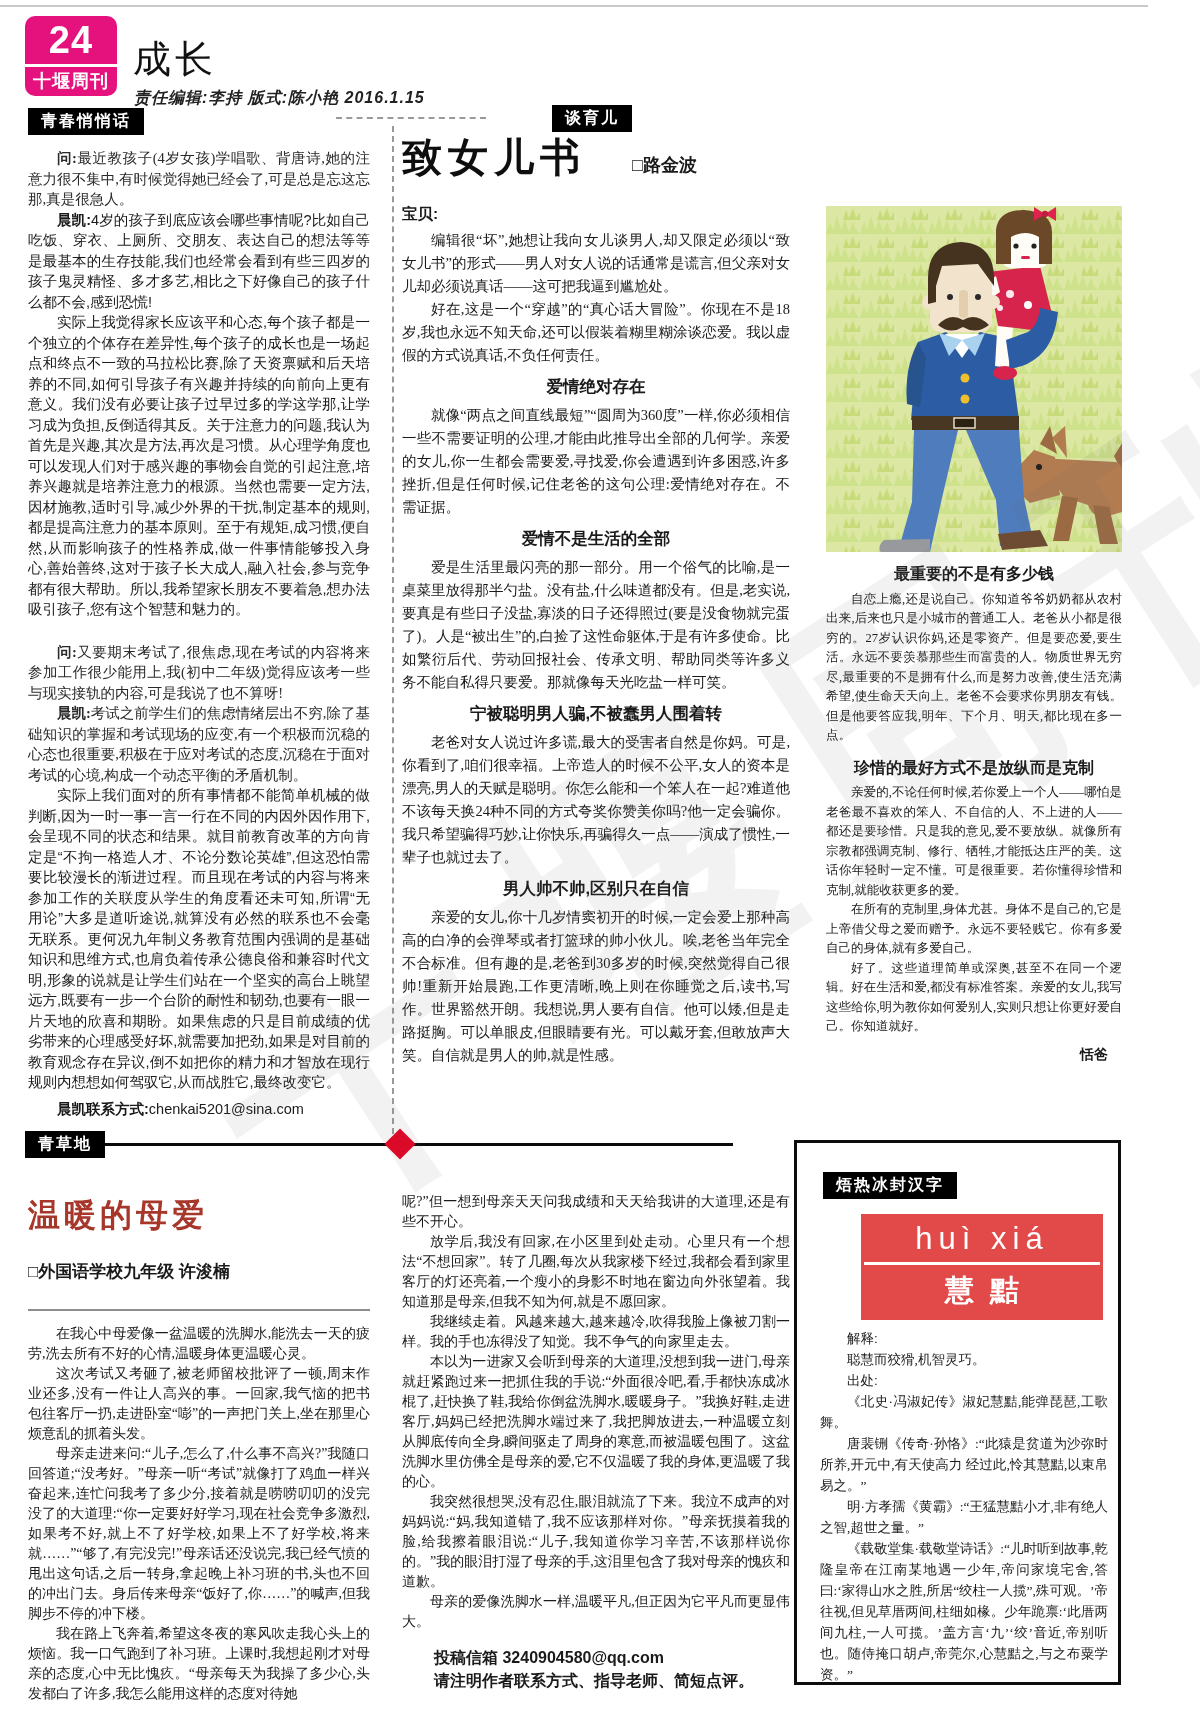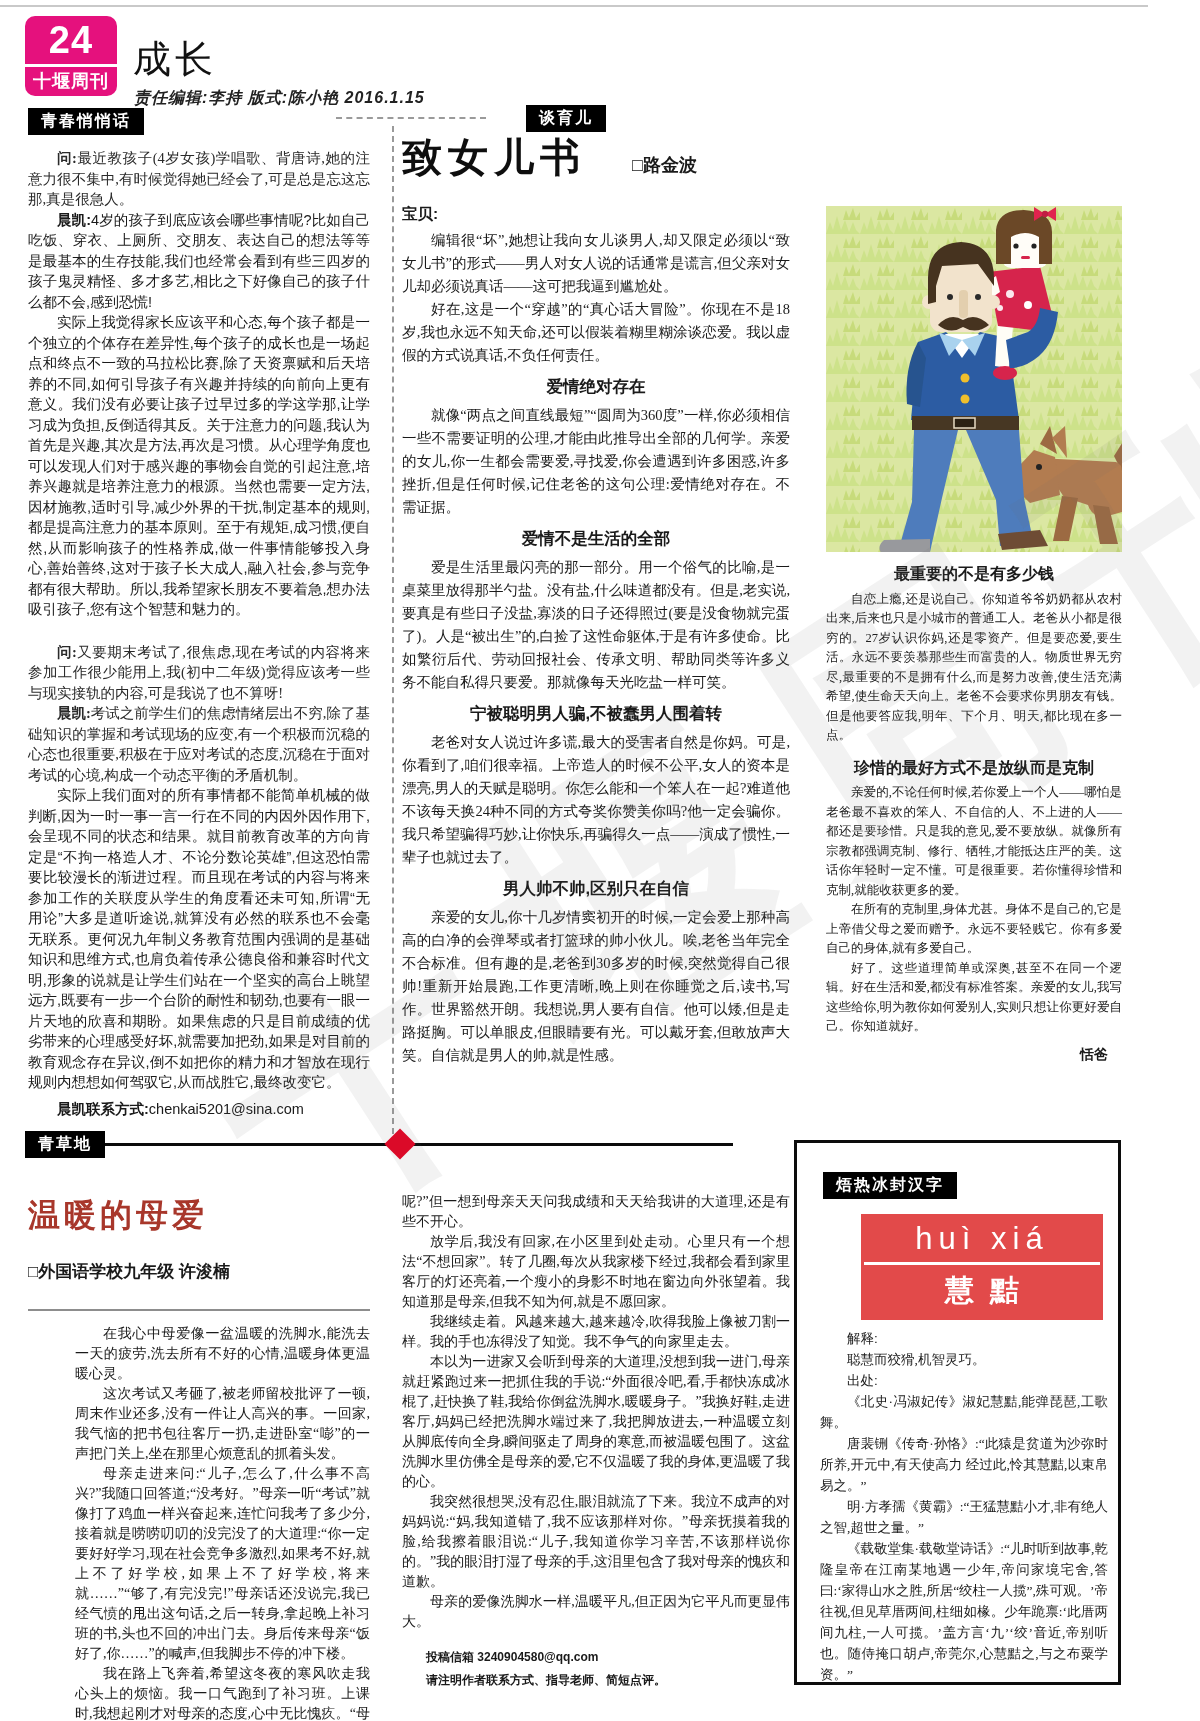--- a/index.html
+++ b/index.html
@@ -58,27 +58,27 @@
   
   .grass-rule { left:25px; top:1143px; width:708px; height:3px; background:#0a0a0a; }
   .grass-label { left:25px; top:1131px; }
   .diamond { left:389px; top:1133px; width:22px; height:22px; background:#e60021; transform:rotate(45deg); }
 
   
   .colA2 { left:28px; top:1194px; width:342px; }
   .essay-title { font-family:"Liberation Serif", serif; font-size:32px; font-weight:900; letter-spacing:4px; color:#a8372b; }
   .essay-author { font-size:17px; font-weight:bold; margin-top:22px; padding-bottom:26px; border-bottom:2px solid #8d8d8d; }
   .colA2 .body { margin-top:13px; font-size:14px; line-height:20px; }
-  .colA2 .body p.par { font-family:"Liberation Serif", serif;margin-left:47px; }
+  .colA2 .body p.par { font-family:"Liberation Serif", serif; }
 
   
   .colB2 { left:402px; top:1192px; width:388px; font-size:14px; line-height:20px; }
   .colB2 p.par { font-family:"Liberation Serif", serif; }
   .colB2 p.cont { text-indent:0; }
-  .submit { margin-top:14px; font-size:12px; line-height:23px; font-weight:bold; text-indent:2em; }
+  .submit { margin-top:14px; font-size:16px; line-height:23px; font-weight:bold; text-indent:2em; }
 
   
   .hanzi-box { left:794px; top:1140px; width:327px; height:545px; border:3px solid #0c0c0c; background:#fff; }
   .hanzi-label { position:absolute; left:26px; top:29px; }
   .hanzi-red { position:absolute; left:64px; top:71px; width:242px; background:#e24a4a; }
   .hanzi-pinyin { color:#fff; font-size:31px; text-align:center; letter-spacing:6px; padding:7px 0 5px; }
   .hanzi-hr { height:3px; background:#fff; margin:0 3px; }
   .hanzi-chars { color:#fff; font-size:29px; font-weight:bold; text-align:center; letter-spacing:16px; padding:6px 0 9px; text-indent:16px; }
   .hanzi-text { position:absolute; left:23px; top:185px; width:288px; font-size:13.5px; line-height:21px; }
   .hanzi-text p { text-indent:2em; text-align:justify; font-family:"Liberation Serif", serif; }
@@ -104,21 +104,21 @@
     <div class="mast-div"></div>
     <div class="mast-title">十堰周刊</div>
   </div>
   <div class="abs page-sec-title">成长</div>
   <div class="abs credits">责任编辑:李持   版式:陈小艳   2016.1.15</div>
 
   <div class="abs" style="left:28px; top:108px;">
     <span class="black-label">青春悄悄话</span>
   </div>
   <div class="abs hdash"></div>
-  <div class="abs" style="left:486px; top:105px;padding-left:40px;">
+  <div class="abs" style="left:512px; top:105px;padding-left:40px;">
     <span class="black-label">谈育儿</span>
   </div>
   <div class="abs vdash"></div>
 
   <div class="abs colA">
     <p class="par q"><span class="b">问:</span><span>最近教孩子(4岁女孩)学唱歌、背唐诗,她的注意力很不集中,有时候觉得她已经会了,可是总是忘这忘那,真是很急人。</span></p>
     <p class="par a"><span class="b">晨凯:</span><span>4岁的孩子到底应该会哪些事情呢?比如自己吃饭、穿衣、上厕所、交朋友、表达自己的想法等等是最基本的生存技能,我们也经常会看到有些三四岁的孩子鬼灵精怪、多才多艺,相比之下好像自己的孩子什么都不会,感到恐慌!</span></p>
     <p class="par a">实际上我觉得家长应该平和心态,每个孩子都是一个独立的个体存在差异性,每个孩子的成长也是一场起点和终点不一致的马拉松比赛,除了天资禀赋和后天培养的不同,如何引导孩子有兴趣并持续的向前向上更有意义。我们没有必要让孩子过早过多的学这学那,让学习成为负担,反倒适得其反。关于注意力的问题,我认为首先是兴趣,其次是方法,再次是习惯。从心理学角度也可以发现人们对于感兴趣的事物会自觉的引起注意,培养兴趣就是培养注意力的根源。当然也需要一定方法,因材施教,适时引导,减少外界的干扰,制定基本的规则,都是提高注意力的基本原则。至于有规矩,成习惯,便自然,从而影响孩子的性格养成,做一件事情能够投入身心,善始善终,这对于孩子长大成人,融入社会,参与竞争都有很大帮助。所以,我希望家长朋友不要着急,想办法吸引孩子,您有这个智慧和魅力的。</p>
     <p class="par q gap"><span class="b">问:</span><span>又要期末考试了,很焦虑,现在考试的内容将来参加工作很少能用上,我(初中二年级)觉得应该考一些与现实接轨的内容,可是我说了也不算呀!</span></p>
     <p class="par q"><span class="b">晨凯:</span><span>考试之前学生们的焦虑情绪层出不穷,除了基础知识的掌握和考试现场的应变,有一个积极而沉稳的心态也很重要,积极在于应对考试的态度,沉稳在于面对考试的心境,构成一个动态平衡的矛盾机制。</span></p>

